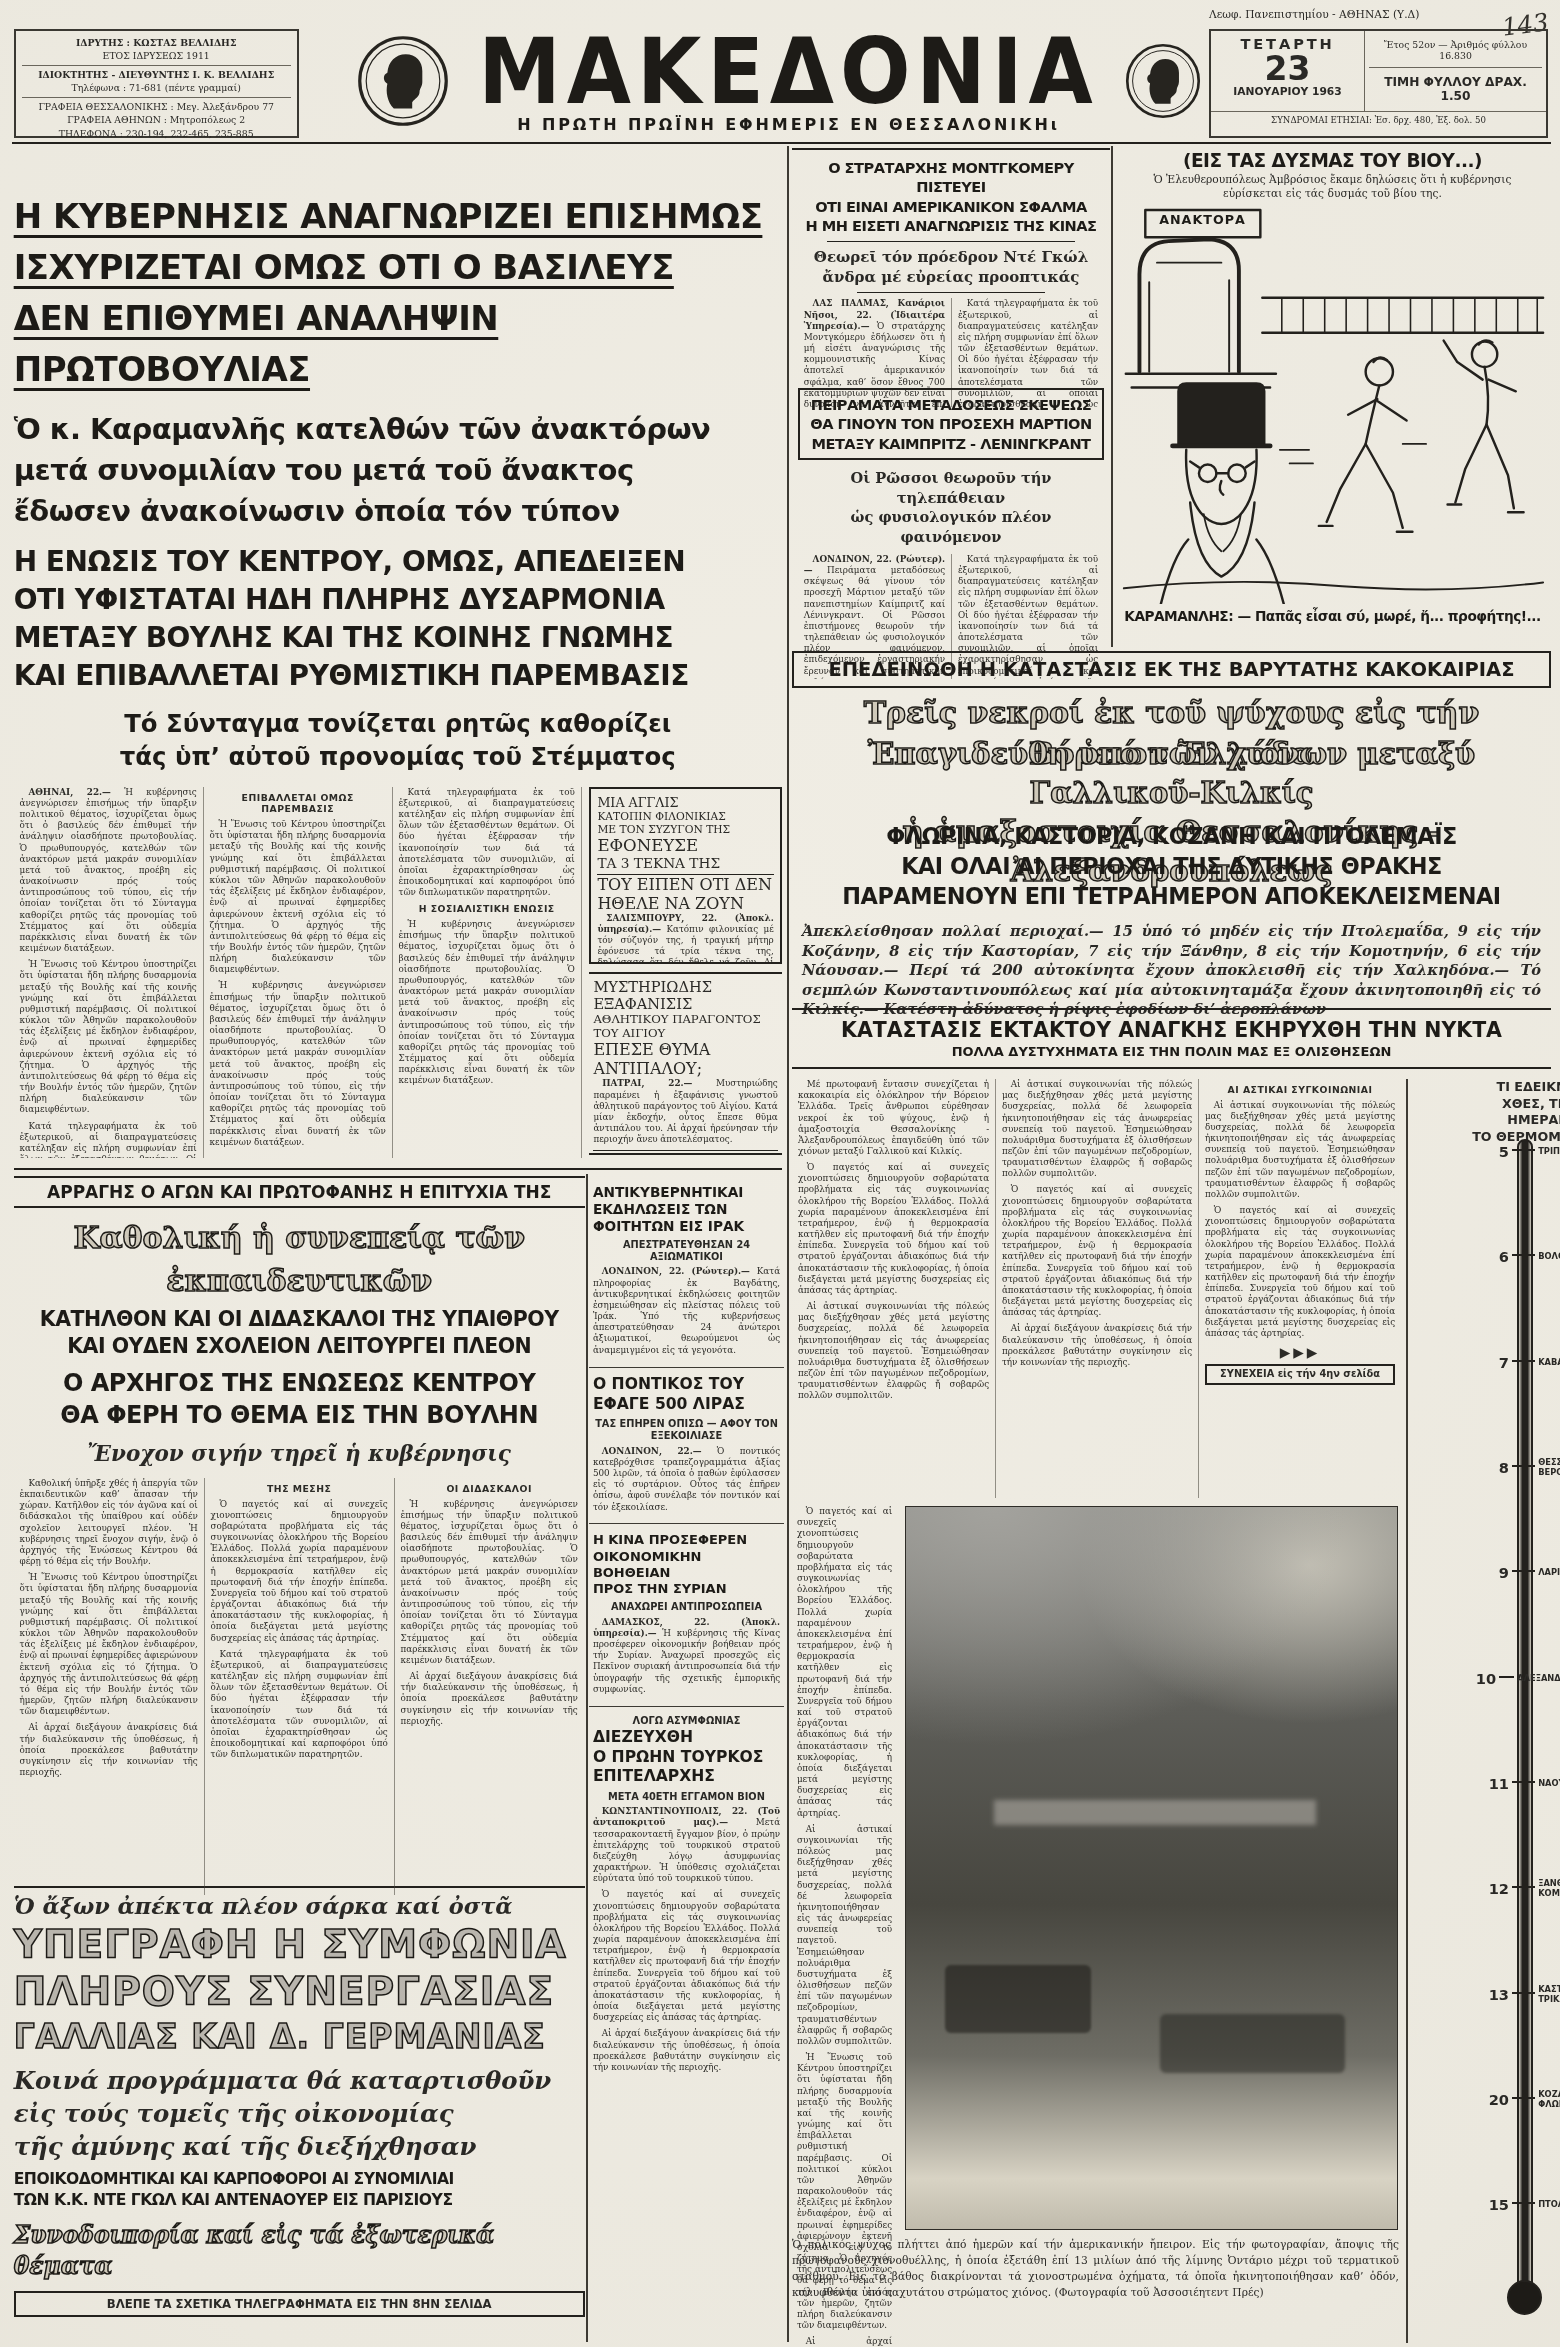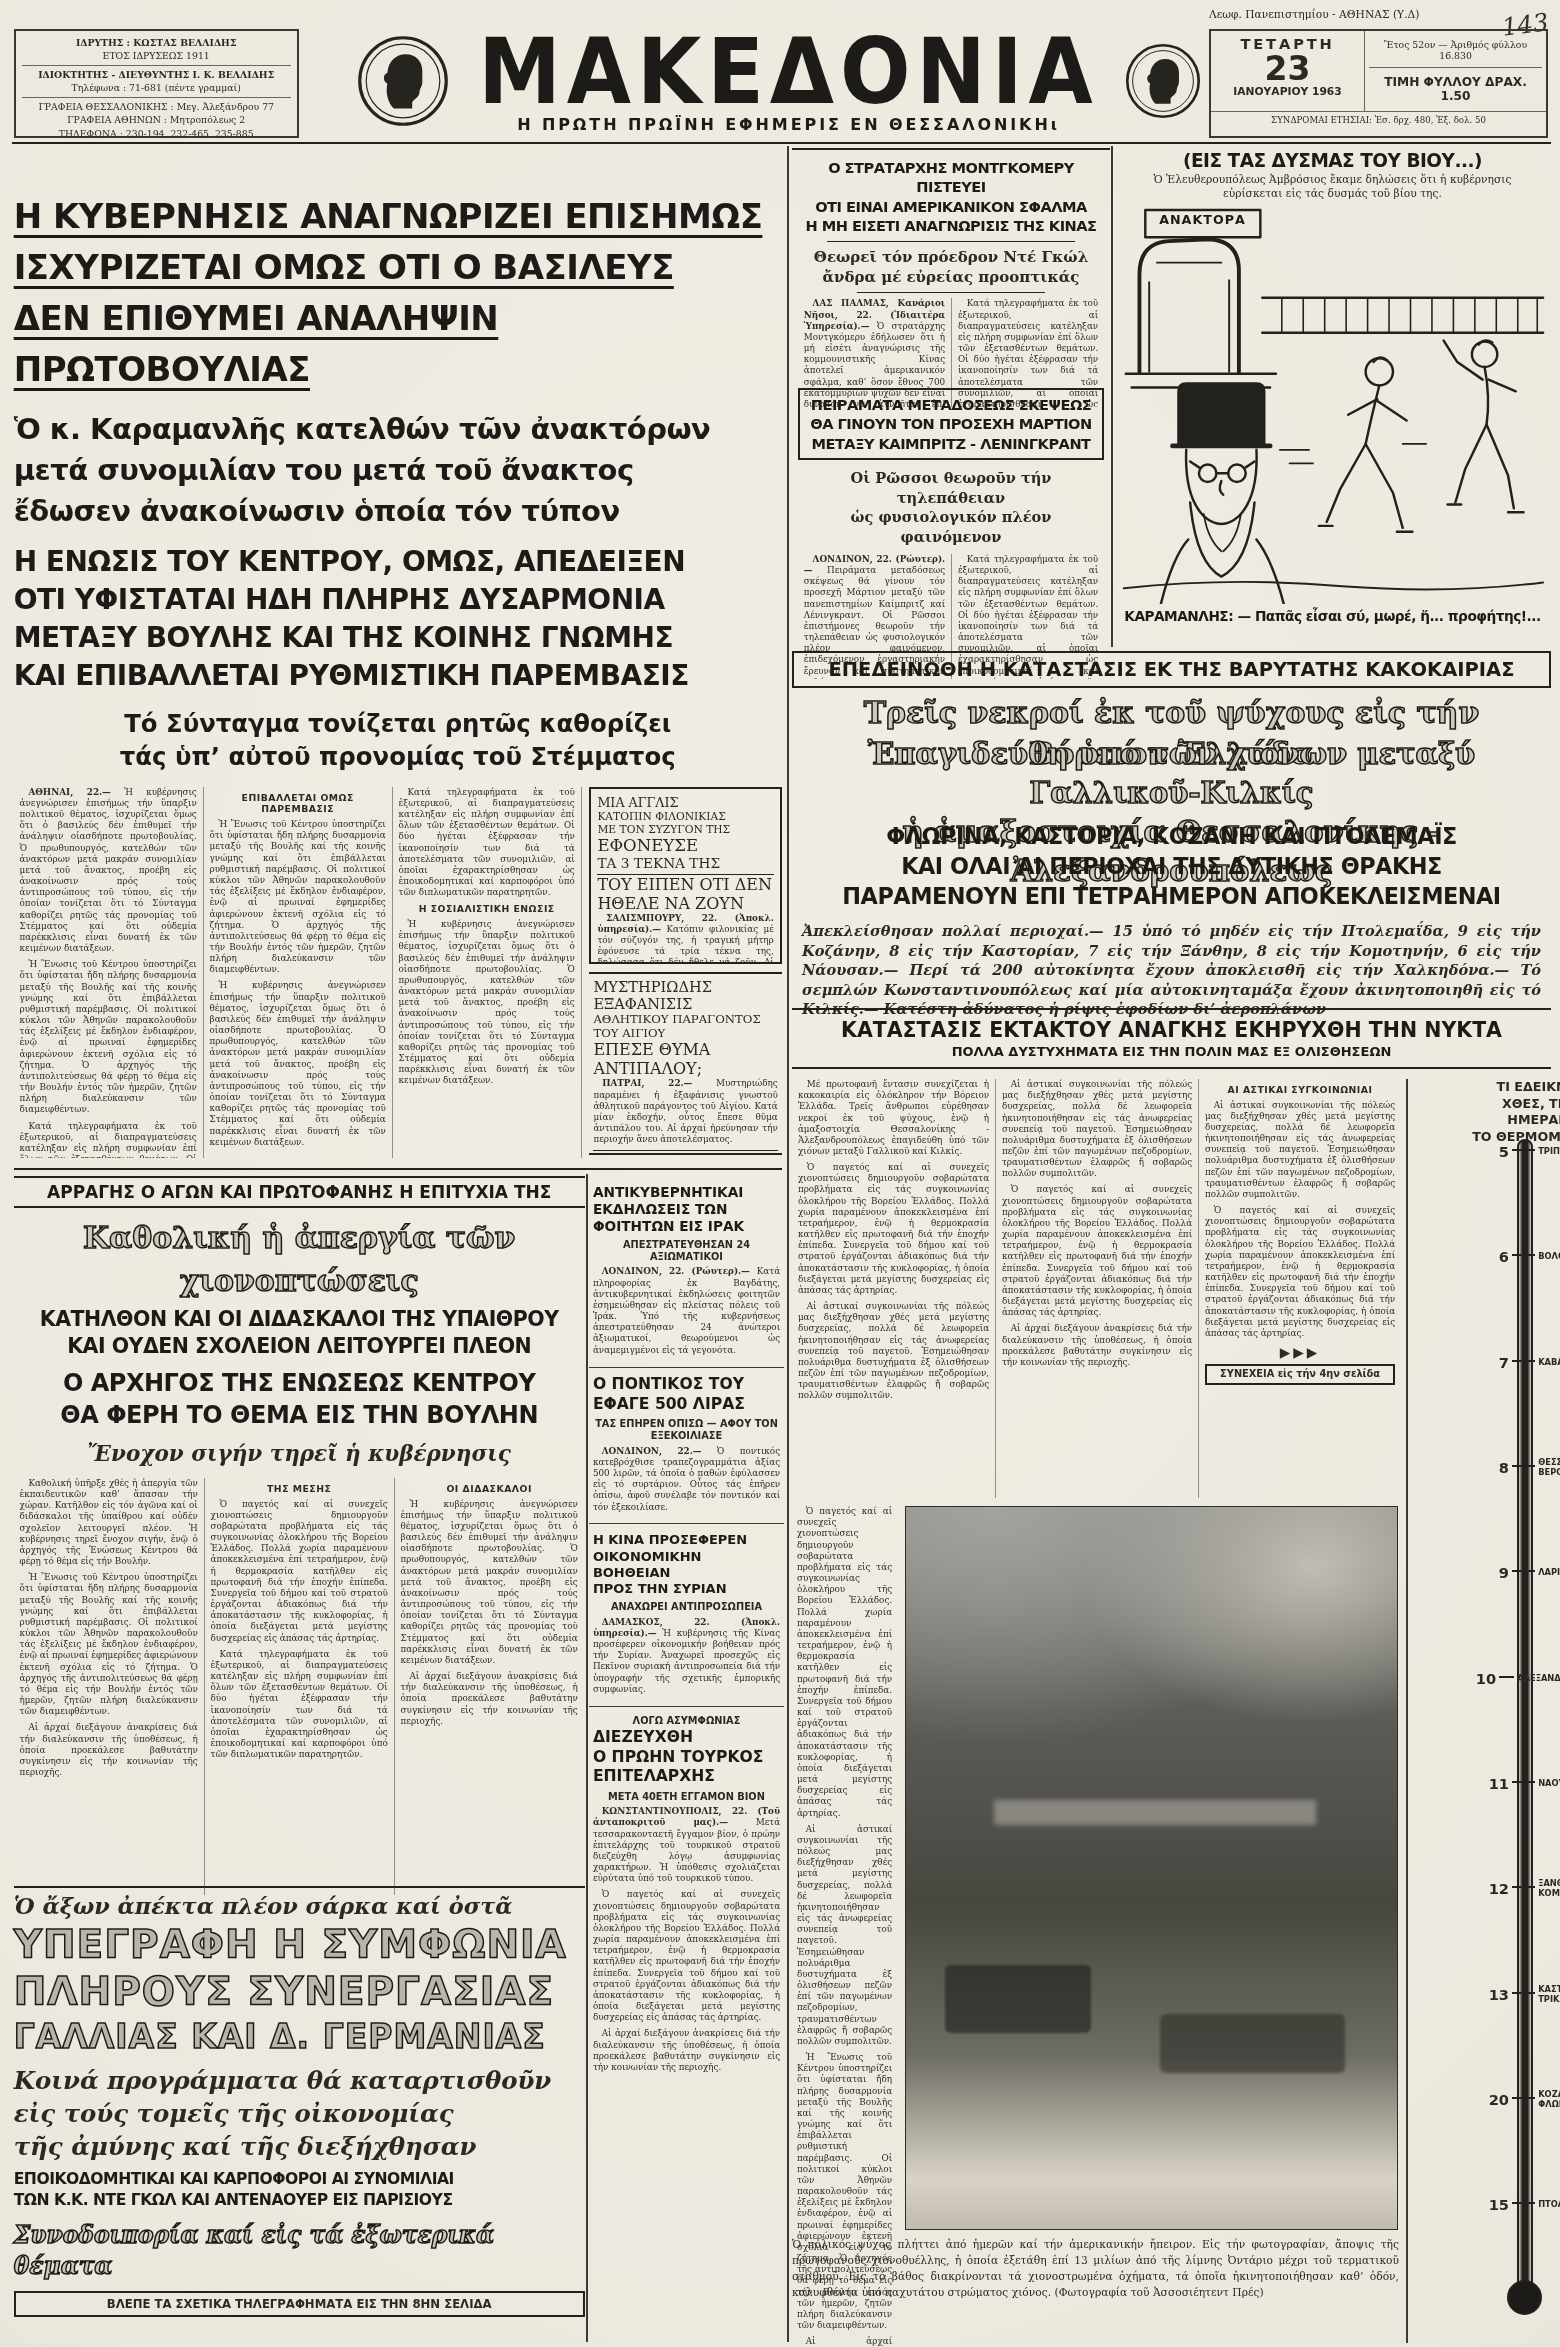--- a/index.html
+++ b/index.html
@@ -154,21 +154,21 @@
               <p><span class="dl">ΠΑΤΡΑΙ, 22.—</span> <span>Μυστηριώδης παραμένει ἡ ἐξαφάνισις γνωστοῦ ἀθλητικοῦ παράγοντος τοῦ Αἰγίου. Κατά μίαν ἐκδοχήν, οὗτος ἔπεσε θῦμα ἀντιπάλου του. Αἱ ἀρχαί ἠρεύνησαν τήν περιοχήν ἄνευ ἀποτελέσματος.</span></p>
             </div>
           <div class="sans b c" style="font-size:8.3px;border-top:1px solid #23211d;padding-top:2px">ΣΥΝΕΧΕΙΑ ΤΩΝ ΤΗΛΕΓΡΑΦΗΜΑΤΩΝ ΕΙΣ ΤΗΝ 8ην ΣΕΛΙΔΑ</div>
         </div>
       </div>
     </div>
   </div>
 
   <div class="abs" style="left:13.7px;top:1176px;width:571px;height:683px">
     <div class="band" style="font-size:17px;padding:3.9px 0">ΑΡΡΑΓΗΣ Ο ΑΓΩΝ ΚΑΙ ΠΡΩΤΟΦΑΝΗΣ Η ΕΠΙΤΥΧΙΑ ΤΗΣ</div>
-    <div class="c out b" style="margin-top:7.8px;font-size:30px;line-height:43px;font-family:'DejaVu Serif',serif">Καθολική ἡ ἀπεργία τῶν χιονοπτώσεις</div>
+    <div class="c out b" style="margin-top:7.8px;font-size:30px;line-height:43px;font-family:'DejaVu Serif',serif">Καθολική ἡ συνεπείᾳ τῶν ἐκπαιδευτικῶν</div>
     <div class="c" style="margin-top:4px">
       <div class="hl" style="font-size:20.5px;line-height:27px">ΚΑΤΗΛΘΟΝ ΚΑΙ ΟΙ ΔΙΔΑΣΚΑΛΟΙ ΤΗΣ ΥΠΑΙΘΡΟΥ</div>
       <div class="hl" style="font-size:20.5px;line-height:27px">ΚΑΙ ΟΥΔΕΝ ΣΧΟΛΕΙΟΝ ΛΕΙΤΟΥΡΓΕΙ ΠΛΕΟΝ</div>
     </div>
     <div class="c" style="margin-top:7.8px">
       <div class="hl" style="font-size:24px;line-height:32px">Ο ΑΡΧΗΓΟΣ ΤΗΣ ΕΝΩΣΕΩΣ ΚΕΝΤΡΟΥ</div>
       <div class="hl" style="font-size:24px;line-height:32px">ΘΑ ΦΕΡΗ ΤΟ ΘΕΜΑ ΕΙΣ ΤΗΝ ΒΟΥΛΗΝ</div>
     </div>
     <div class="c b i" style="margin-top:7.8px;font-size:21.5px;line-height:29px">Ἔνοχον σιγήν τηρεῖ ἡ κυβέρνησις</div>
     <div class="cols" style="margin-top:9.8px;height:417px">

